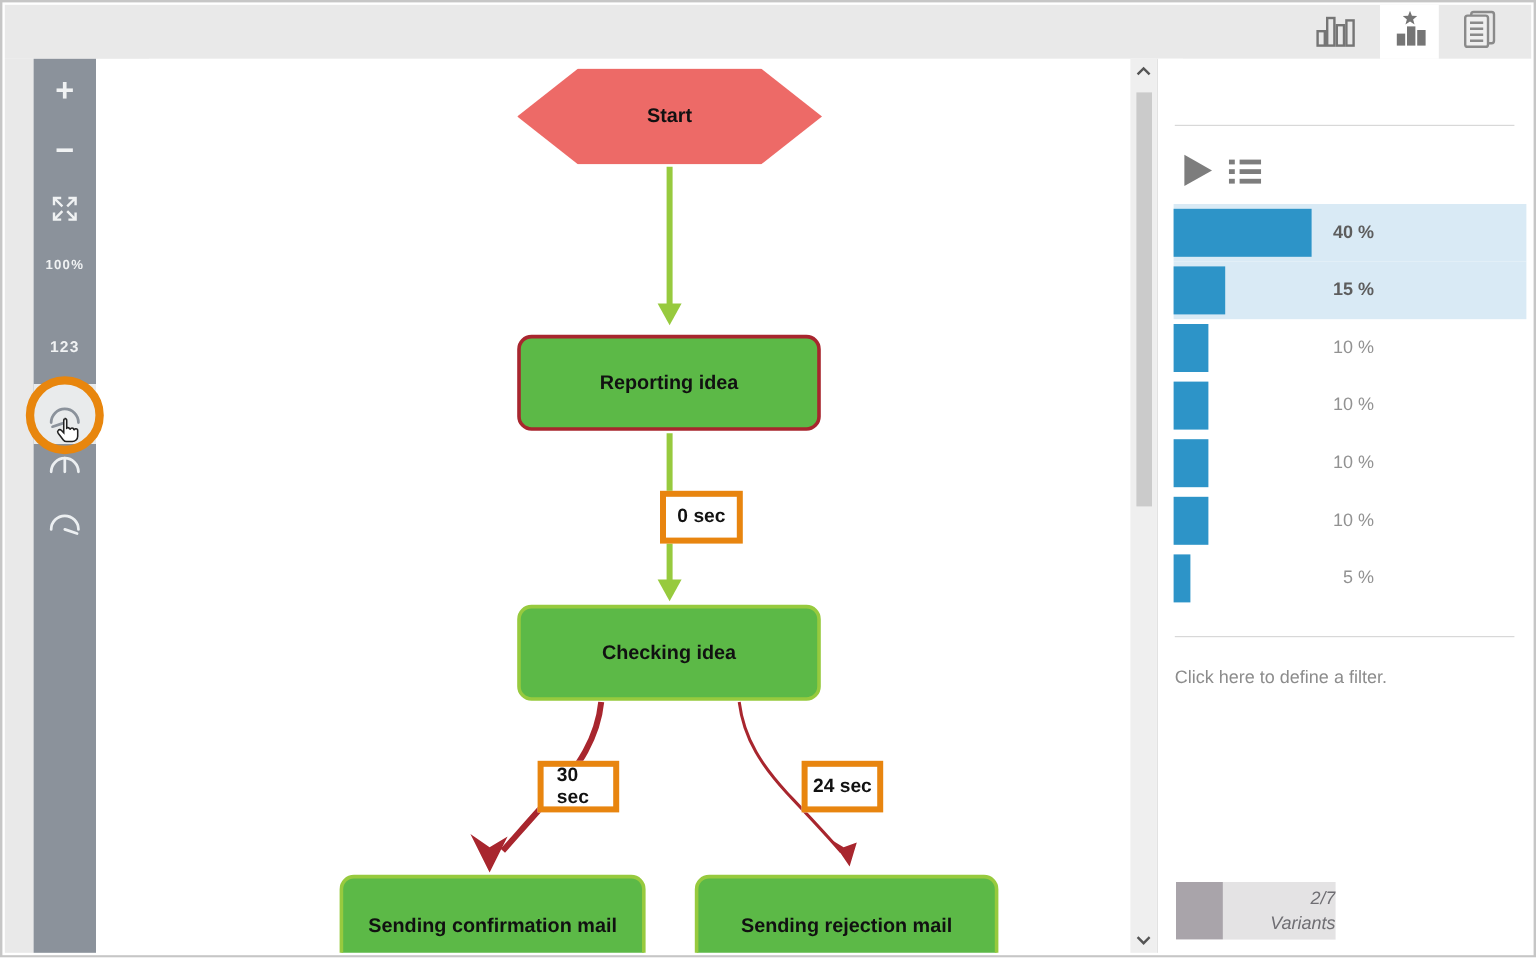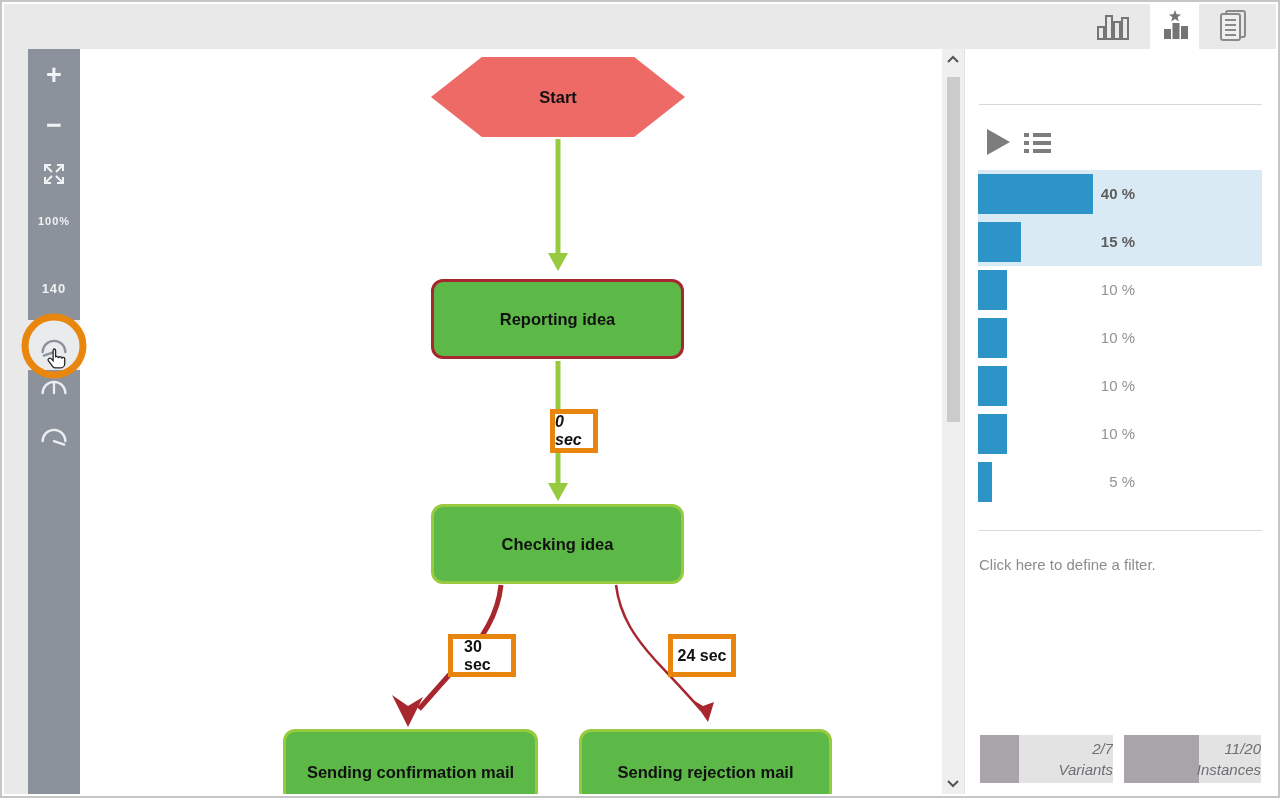--- a/index.html
+++ b/index.html
@@ -35,21 +35,21 @@
   
   .vscrollbar { position:absolute; left:940px; top:47px; width:22px; bottom:2px; background:#efefef; }
   .vthumb { position:absolute; left:5px; top:28px; width:13px; height:345px; background:#cbcbcb; }
   .scroll-arrow { position:absolute; left:2px; width:18px; height:14px; }
   
   .rpanel { position:absolute; left:962px; right:2px; top:47px; bottom:2px; background:#fff; border-left:1px solid #e2e2e2; }
   .rp-title { position:absolute; left:14px; top:16px; font-size:17px; font-weight:bold; color:#8b8b8b; }
   .rp-divider { position:absolute; left:14px; right:14px; height:0; border-top:1px solid #d8d8d8; }
   .rp-toolbar-icon { position:absolute; cursor:pointer; }
   .variant-rows { position:absolute; left:0; right:0; top:121px; }
-  .vrow { position:relative; height:48px; margin:0 14px 0 13px; cursor:pointer; }
+  .vrow { position:relative; height:48px; margin:0 4px 0 13px; cursor:pointer; }
   .vrow.hl { background:#d9eaf5; }
   .vbar { position:absolute; left:0; top:4px; height:40px; background:#2d94c8; }
   .vlabel { position:absolute; right:127px; top:0; line-height:48px; font-size:15px; color:#929292; white-space:nowrap; }
   .vrow.hl .vlabel { color:#5d5d5d; font-weight:bold; }
   .filter-hint { position:absolute; left:14px; top:503px; font-size:15px; color:#8c8c8c; line-height:26px; cursor:pointer; }
   .badge { position:absolute; top:686px; height:48px; background:#e4e3e4; overflow:hidden; cursor:pointer; }
   .badge-fill { position:absolute; left:0; top:0; bottom:0; background:#a9a4aa; }
   .badge-text { position:relative; z-index:1; text-align:right; font-size:15px; color:#6f6e73; line-height:21px; padding-top:3px;font-style:italic; }
 </style>
 </head>
@@ -98,21 +98,21 @@
       <span>
         <svg width="24" height="24" viewBox="0 0 24 24" fill="none" stroke="#f0f2f3" stroke-width="2">
           <path d="M9 3 H3 V9 M3 3 L10 10"></path>
             <path d="M15 3 H21 V9 M21 3 L14 10"></path>
           <path d="M3 15 V21 H9 M3 21 L10 14"></path>
             <path d="M21 15 V21 H15 M21 21 L14 14"></path>
         </svg>
       </span>
     </div>
     <div class="sb-item sb-text" style="top:166px;">100%</div>
-    <div class="sb-item sb-text" style="top:232px;font-size:13px;">140</div>
+    <div class="sb-item sb-text" style="top:232px;font-size:13px;">123</div>
 
     <div class="sb-highlight"></div>
 
     <div class="sb-item" style="top:285px;">
       <span>
         <svg width="30" height="25" viewBox="0 0 26 22" fill="none" stroke="#8b929b" stroke-width="2" stroke-linecap="round">
           <path d="M3 16 A10 10 0 0 1 23 16"></path>
             <path d="M13 16 L4 19"></path>
         </svg>
       </span>
@@ -175,21 +175,21 @@
     </div>
 
     <div class="node rect" style="left:159px;top:680px;width:255px;height:86px;">
       <span>Sending confirmation mail</span>
     </div>
 
     <div class="node rect" style="left:455px;top:680px;width:253px;height:86px;">
       <span>Sending rejection mail</span>
     </div>
 
-    <div class="edge-label" style="left:426px;top:360px;width:48px;height:44px;font-style:italic;">
+    <div class="edge-label" style="left:426px;top:360px;width:69px;height:44px;">
       <span>0 sec</span>
     </div>
     <div class="edge-label" style="left:324px;top:585px;width:68px;height:43px;padding-left:11px;">
       <span>30 sec</span>
     </div>
     <div class="edge-label" style="left:544px;top:585px;width:68px;height:43px;">
       <span>24 sec</span>
     </div>
   </div>
 
@@ -260,22 +260,15 @@
     <div class="rp-divider" style="top:481px;"></div>
     <div class="filter-hint">Click here to define a filter.</div>
 
     <div class="badge" style="left:15px;width:133px;">
       <div class="badge-fill" id="badge-fill-0" style="width: 29%;"></div>
       <div class="badge-text">
         <div>2/7</div>
         <div>Variants</div>
       </div>
     </div>
-    <div class="badge" style="left:159px;width:137px;">
-      <div class="badge-fill" id="badge-fill-1" style="width: 55%;"></div>
-      <div class="badge-text">
-        <div>11/20</div>
-        <div>Instances</div>
-      </div>
-    </div>
   </div>
 
 </div>
 
 </body></html>

